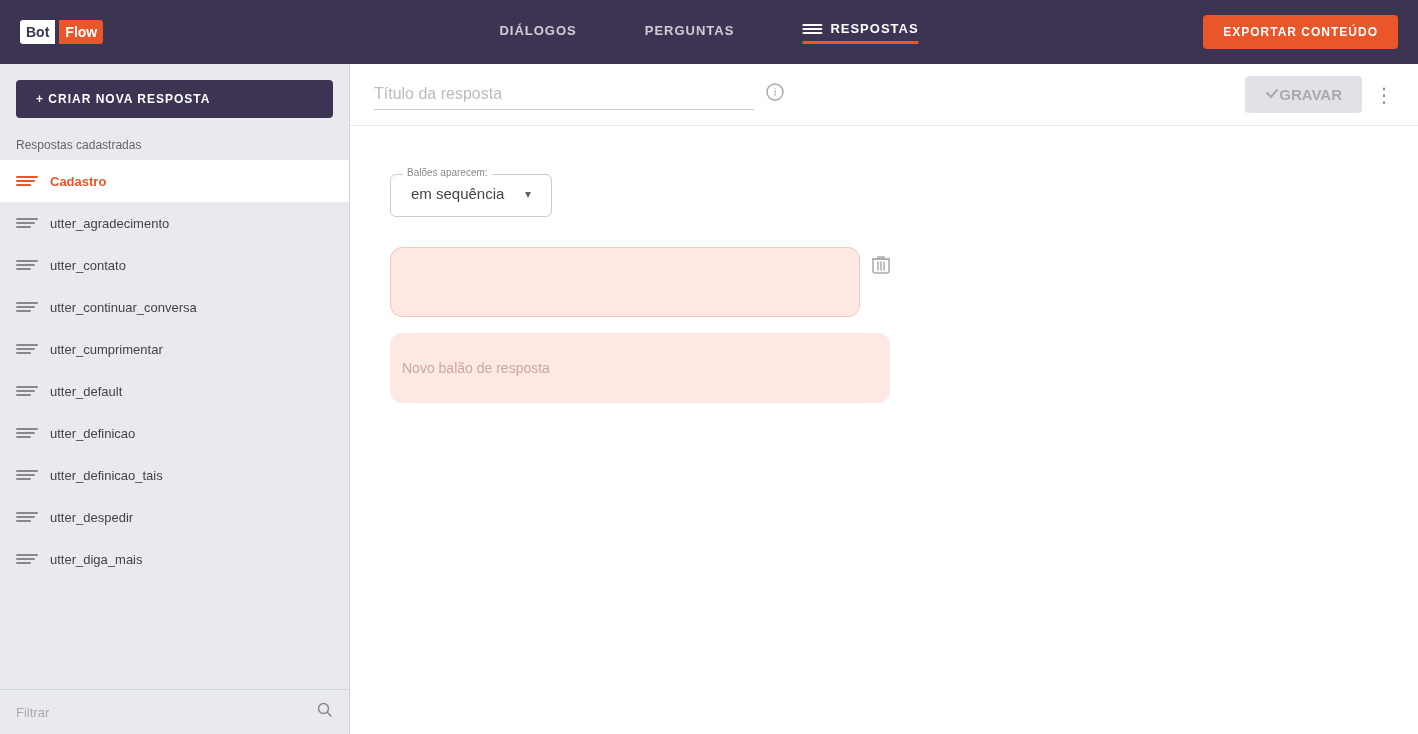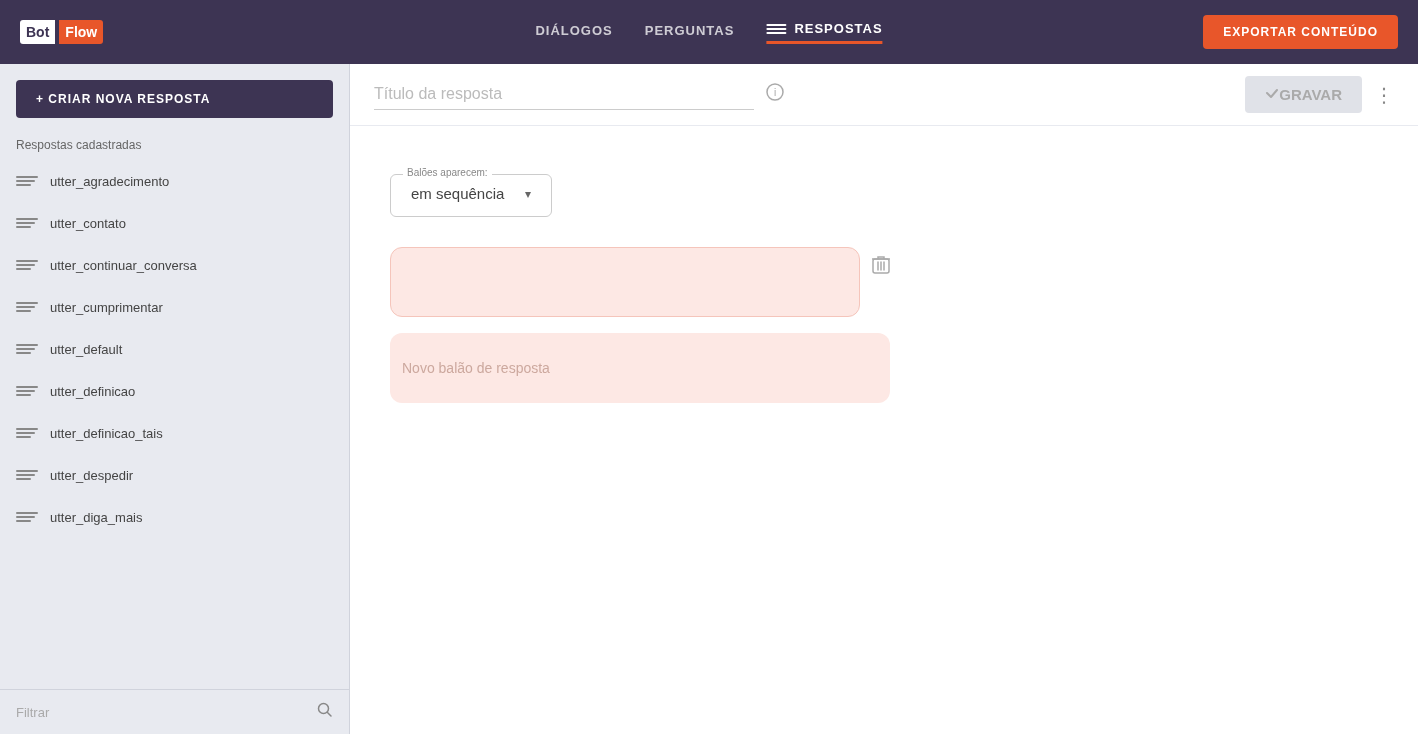--- a/index.html
+++ b/index.html
@@ -31,21 +31,21 @@
       background: #e8562a;
       color: #ffffff;
       font-weight: 900;
       font-size: 14px;
       padding: 4px 6px;
       border-radius: 0 3px 3px 0;
     }
     .nav {
       display: flex;
       align-items: center;
-      gap: 32px;
+      gap: 68px;
       position: absolute;
       left: 50%;
       transform: translateX(-50%);
     }
     .nav-item {
       color: rgba(255,255,255,0.75);
       font-size: 13px;
       font-weight: 600;
       letter-spacing: 1px;
       text-transform: uppercase;
@@ -363,20 +363,28 @@
 </div>
 
 <div class="layout">
 
   <div class="sidebar">
     <button class="create-btn">+ CRIAR NOVA RESPOSTA</button>
     <div class="sidebar-section-title">Respostas cadastradas</div>
 
     <div class="sidebar-list">
 
+      <div class="sidebar-item active">
+        <div class="item-icon">
+          <span></span>
+            <span></span>
+            <span></span>
+        </div>
+        <span>Cadastro</span>
+      </div>
 
       <div class="sidebar-item">
         <div class="item-icon">
             <span></span>
             <span></span>
             <span></span>
           </div>
         <span>utter_agradecimento</span>
       </div>
       <div class="sidebar-item">

